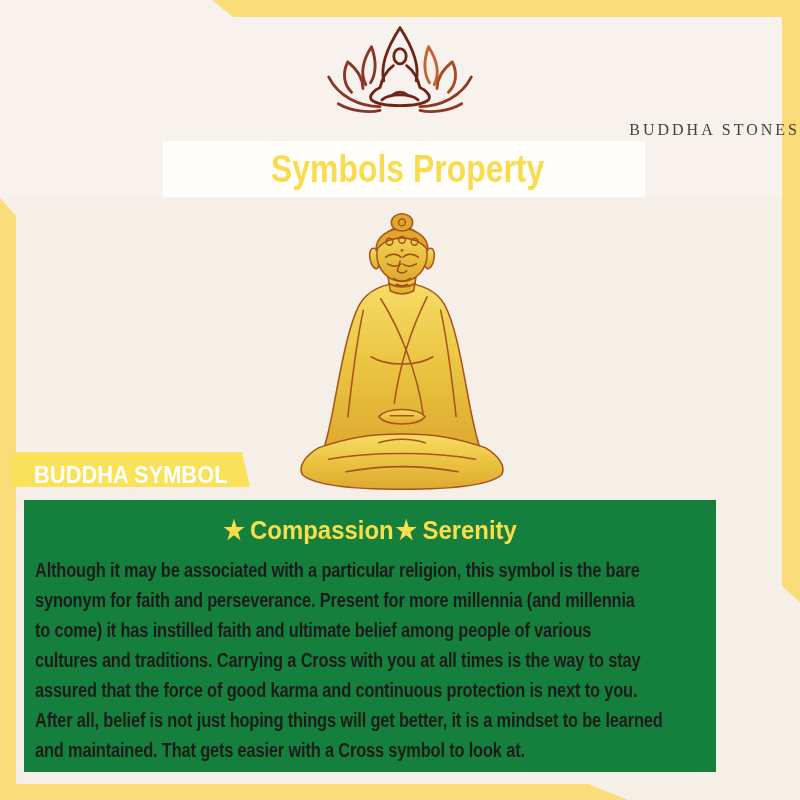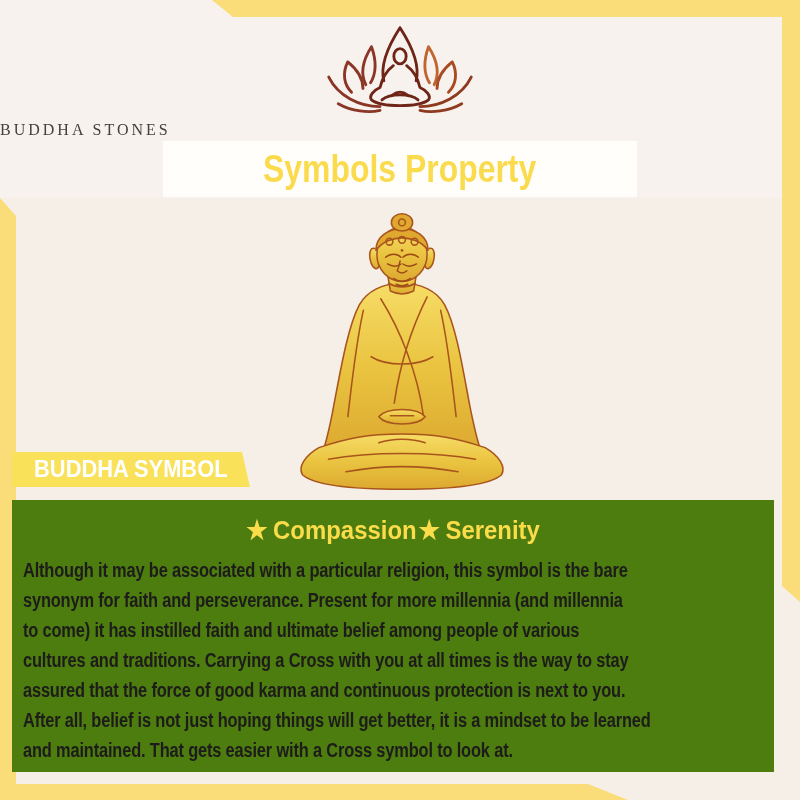--- a/index.html
+++ b/index.html
@@ -12,39 +12,39 @@
   .accent{position:absolute;background:#FADC78;}
   .accent-top{left:0;top:0;width:800px;height:17px;
     clip-path:polygon(212px 0,800px 0,800px 17px,233px 17px);}
   .accent-right{left:782px;top:0;width:18px;height:602px;
     clip-path:polygon(0 0,18px 0,18px 602px,0 586px);}
   .accent-left{left:0;top:198px;width:16px;height:602px;
     clip-path:polygon(0 0,16px 18px,16px 602px,0 602px);}
   .accent-bottom{left:0;top:784px;width:800px;height:16px;
     clip-path:polygon(0 0,588px 0,628px 16px,0 16px);}
   
-  .brand{position:absolute;left:0;top:22px;width:800px;text-align:left;}
+  .brand{position:absolute;left:0;top:22px;width:800px;text-align:right;}
   .brand svg{display:block;margin:0 auto;}
   .brand-name{margin-top:4px;font-family:"Liberation Serif",serif;font-size:16px;
     letter-spacing:3px;color:#45403C;}
   
   .title-band{position:absolute;left:163px;top:141px;width:474px;height:56px;
-    background:#FFFEFB;display:flex;align-items:center;justify-content:center;}
+    background:#FFFEFB;display:flex;align-items:center;justify-content:center;padding-left:8px;}
   .title-text{font-size:38px;font-weight:bold;color:#FBDB4E;white-space:nowrap;
     transform:scaleX(0.84);letter-spacing:0;}
   
   .statue{position:absolute;left:286px;top:205px;width:232px;height:290px;}
   
-  .symbol-band{position:absolute;left:12px;top:452px;width:238px;height:35px;
+  .symbol-band{position:absolute;left:12px;top:452px;width:238px;height:47px;
     background:#F9E159;clip-path:polygon(0 0,230px 0,238px 35px,0 35px);
     display:flex;align-items:center;justify-content:center;}
   .symbol-band span{color:#FFFFFF;font-size:23px;font-weight:bold;white-space:nowrap;
     transform:scaleX(0.95);}
   
-  .panel{position:absolute;left:12px;top:500px;width:762px;height:272px;background:#4d7c0f;}
+  .panel{position:absolute;left:24px;top:500px;width:692px;height:272px;background:#15803d;}
   .props{margin-top:15px;text-align:center;color:#FBDC4A;font-weight:bold;font-size:26px;
     white-space:nowrap;transform:scaleX(0.92);}
   .props .star{margin:0 6px 0 0;}
   .props .star2{margin:0 6px 0 2px;}
   .para{margin:9px 0 16px 11px;}
   .line{font-size:20px;font-weight:bold;color:#1D1C1A;line-height:30px;white-space:nowrap;
     transform:scaleX(0.82);transform-origin:0 50%;letter-spacing:-0.2px;}
 </style>
 </head>
 <body>

